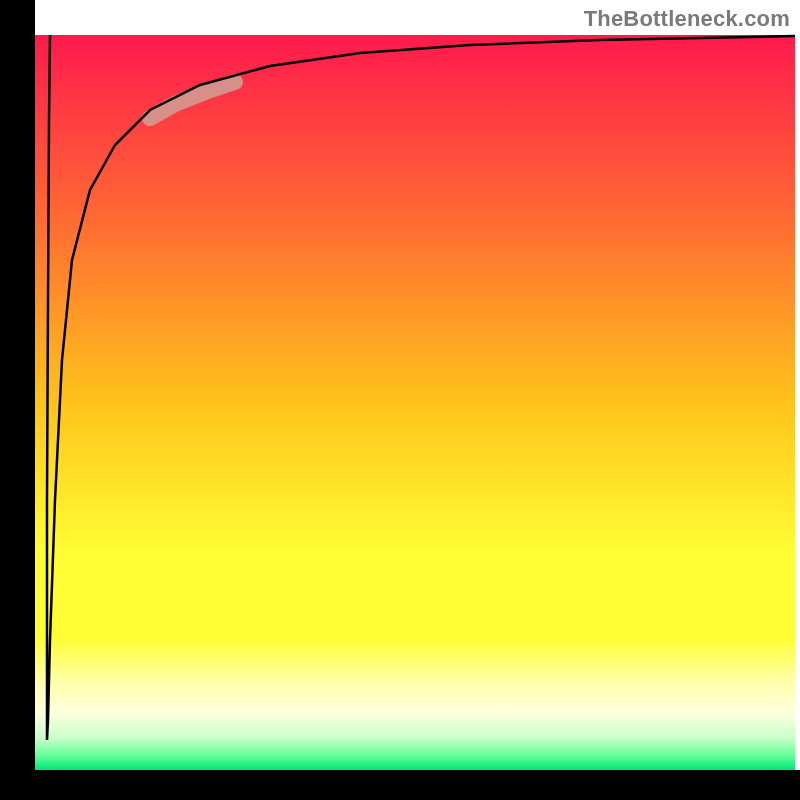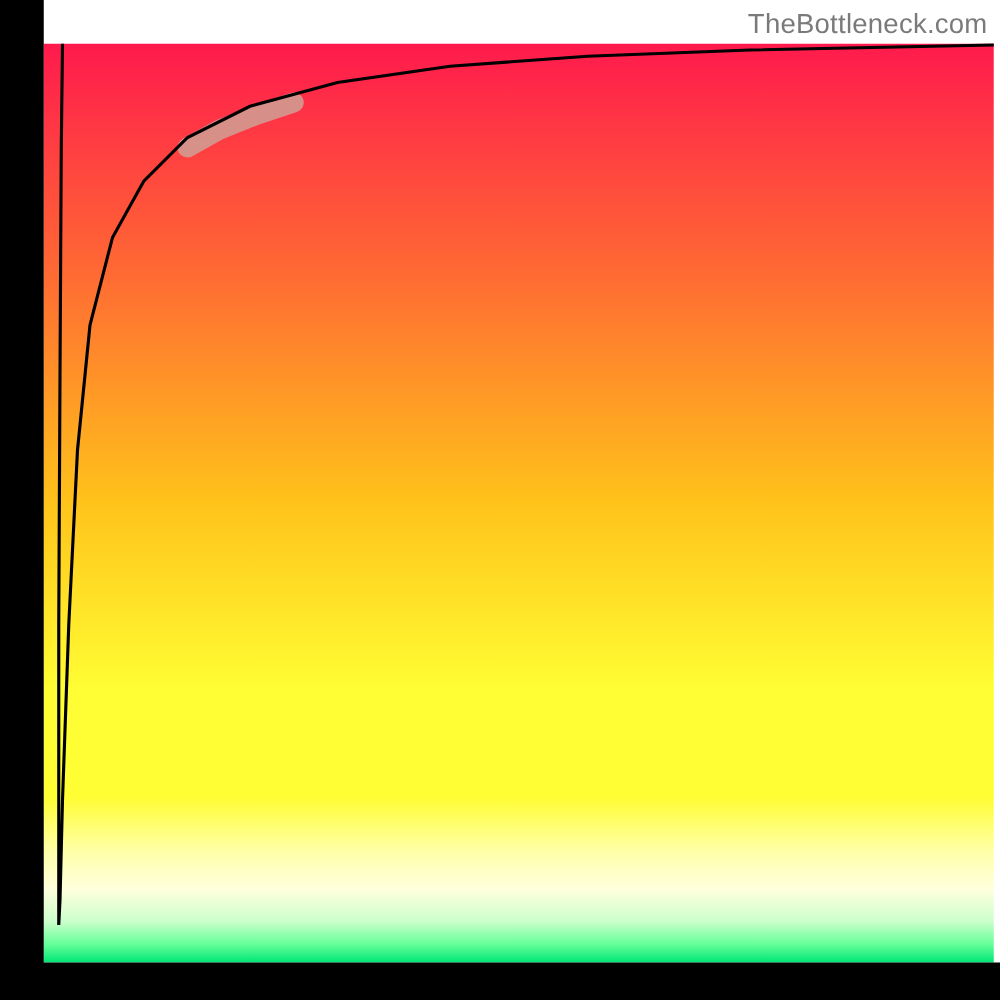--- a/index.html
+++ b/index.html
@@ -16,21 +16,21 @@
     left: 0;
     width: 800px;
     height: 800px;
   }
   .watermark {
     position: absolute;
     top: 6px;
     right: 10px;
     font-size: 22px;
     color: #7a7a7a;
-    font-weight: 400;
+    font-weight: 700;
     letter-spacing: 0.2px;
   }
   svg { display: block; }
 </style>
 </head>
 <body>
 
 <div class="chart-container">
   <svg id="chart-svg" width="800" height="800" viewBox="0 0 800 800">
     <defs>

